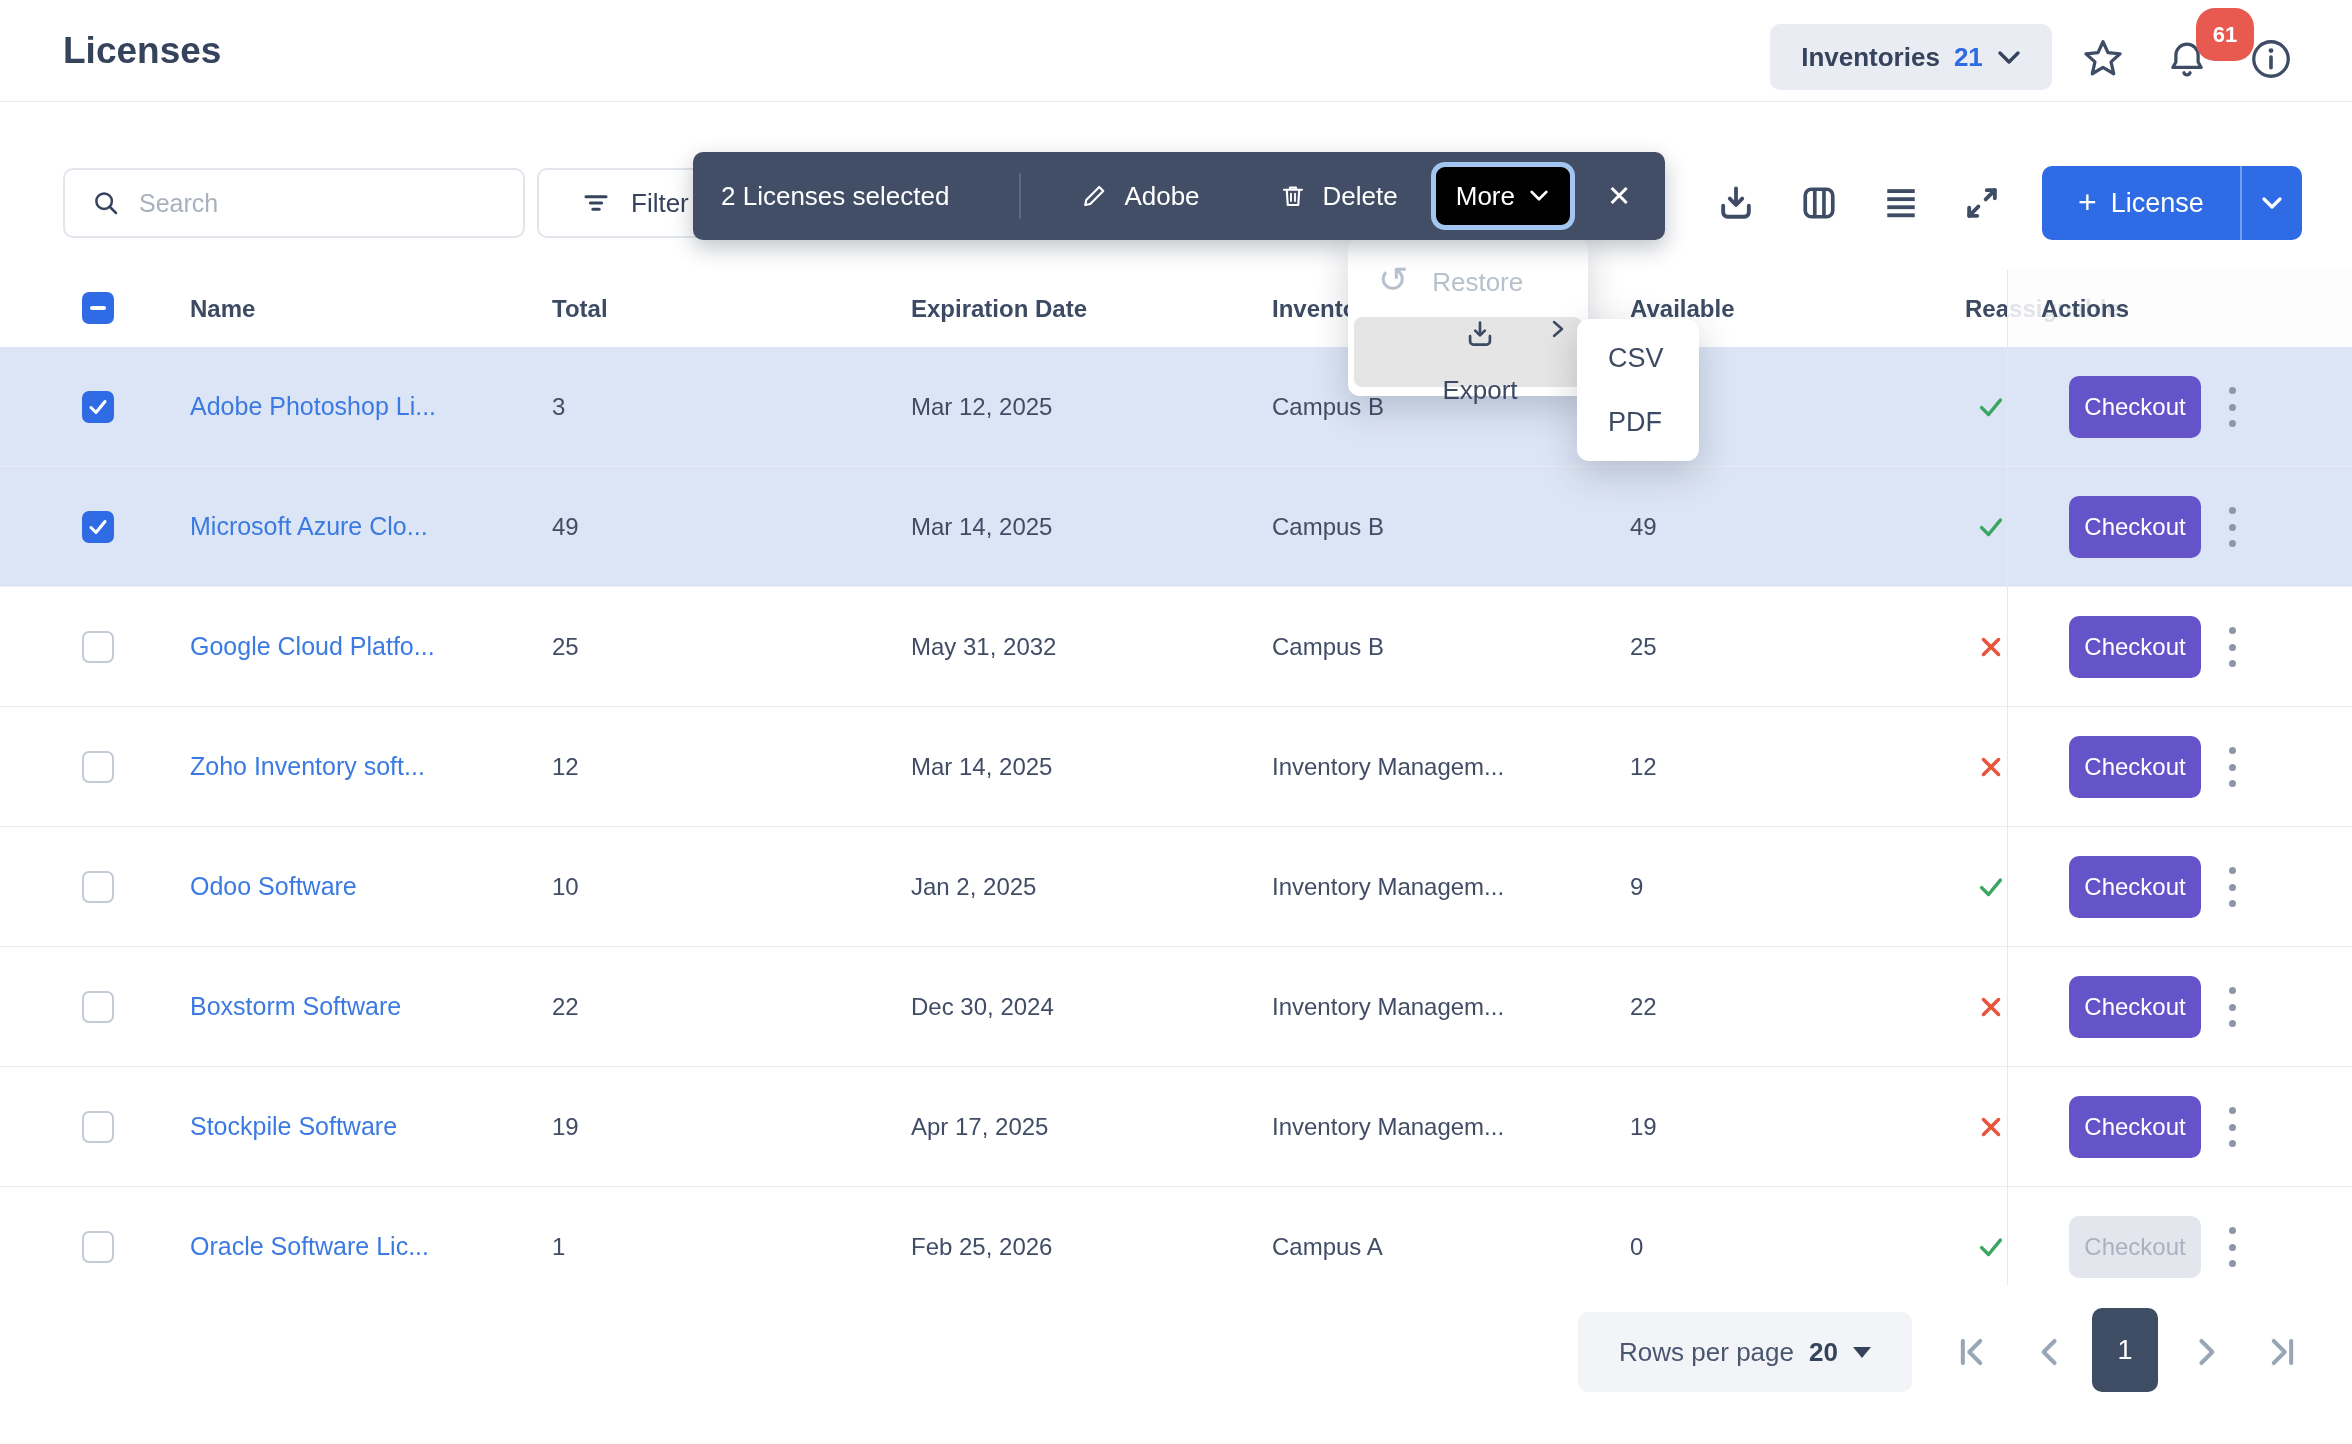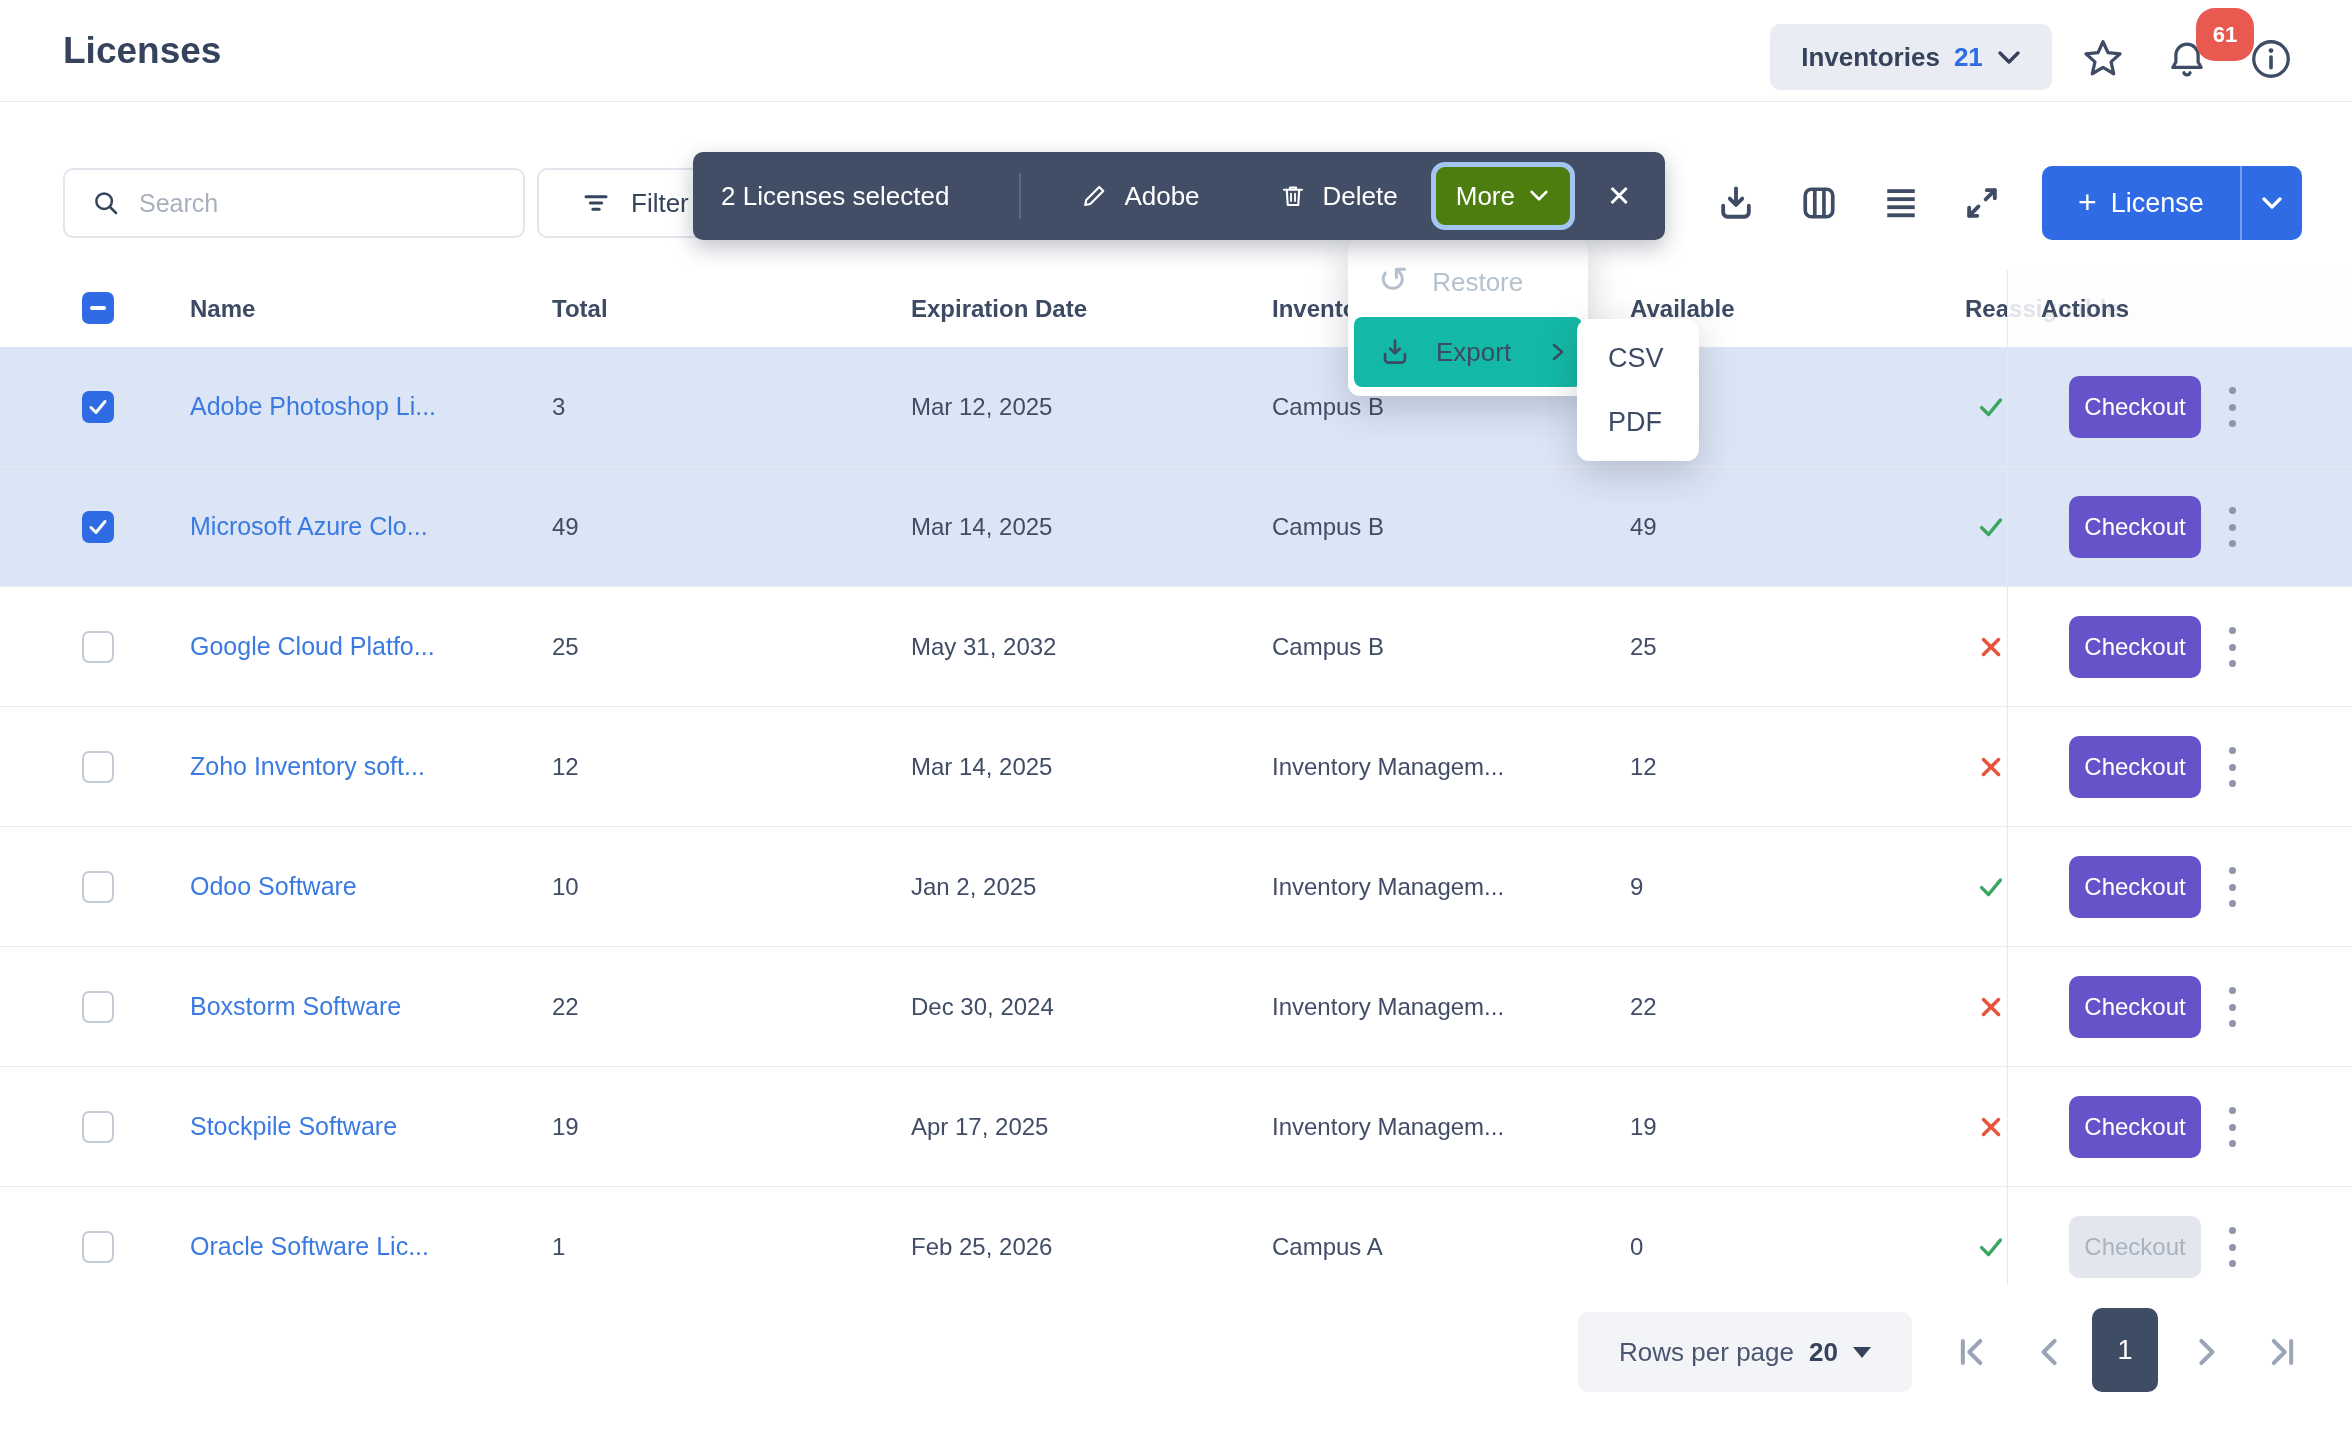--- a/index.html
+++ b/index.html
@@ -39,21 +39,21 @@
 
   
   .sel-toolbar{position:absolute;left:693px;top:152px;width:972px;height:88px;background:#414e66;border-radius:10px;
                box-shadow:0 8px 22px rgba(30,40,60,.28);z-index:60;display:flex;align-items:center;color:#fff;}
   .sel-count{margin-left:28px;font-size:26px;white-space:nowrap;}
   .sel-divider{width:2px;height:46px;background:#5b6880;margin-left:70px;}
   .tool-act{display:flex;align-items:center;gap:15px;font-size:26px;cursor:pointer;white-space:nowrap;}
   .act-edit{margin-left:58px;}
   .act-delete{margin-left:78px;}
   .more-btn{margin-left:33px;height:68px;padding:0 20px;border:5px solid #a3c6f1;border-radius:14px;display:flex;
-            align-items:center;gap:13px;font-size:26px;cursor:pointer;box-sizing:border-box;background:#4d7c0f;}
+            align-items:center;gap:13px;font-size:26px;cursor:pointer;box-sizing:border-box;background:#000000;}
   .close-btn{margin-left:32px;font-size:29px;cursor:pointer;line-height:1;}
 
   
   .thead{position:absolute;left:0;top:270px;width:2352px;height:77px;border-bottom:1px solid #e6e8ec;
          font-size:24px;font-weight:700;color:#3c4a63;background:#fff;}
   .th{position:absolute;top:0;line-height:77px;white-space:nowrap;}
   .h-check{position:absolute;left:82px;top:22px;width:32px;height:32px;border-radius:7px;background:#2e6be4;cursor:pointer;
            display:flex;align-items:center;justify-content:center;}
   .h-check .bar{width:16px;height:4px;background:#fff;border-radius:2px;}
   .h-actions{position:absolute;left:2007px;right:0;top:0;bottom:0;background:rgba(253,253,254,.86);border-left:1px solid #e6e8ec;}
@@ -84,21 +84,21 @@
   .checkout.disabled{background:#e3e7ed;color:#a9b2c0;cursor:default;}
   .kebab{position:absolute;left:215px;top:37px;width:18px;height:46px;display:flex;flex-direction:column;align-items:center;
          justify-content:space-between;cursor:pointer;padding:3px 0;box-sizing:border-box;}
   .kebab i{width:7px;height:7px;border-radius:50%;background:#8d97a8;}
 
   
   .ctx-menu{position:absolute;left:1348px;top:238px;width:240px;background:#fff;border-radius:12px;z-index:50;
             box-shadow:0 12px 36px rgba(35,45,65,.22);padding:9px 6px;box-sizing:border-box;}
   .mi{height:70px;display:flex;align-items:center;gap:24px;padding-left:24px;border-radius:8px;font-size:26px;position:relative;cursor:pointer;}
   .mi.disabled{color:#b7c1cd;cursor:default;}
-  .mi.export{background:#14b8a6;color:#3c4a63;}
+  .mi.export{background:#e5e5e5;color:#3c4a63;flex-direction:column;}
   .mi .sub-arrow{position:absolute;right:16px;}
   .restore-glyph{font-size:36px;line-height:1;margin-top:-4px;}
 
   .submenu{position:absolute;left:1577px;top:319px;width:122px;height:142px;background:#fff;border-radius:12px;z-index:55;
            box-shadow:0 12px 36px rgba(35,45,65,.22);display:flex;flex-direction:column;justify-content:space-between;
            padding:8px 0;box-sizing:border-box;}
   .smi{height:62px;line-height:62px;padding-left:31px;font-size:27px;color:#3c4a63;cursor:pointer;}
 
   
   .rpp{position:absolute;left:1578px;top:1312px;width:334px;height:80px;background:#f2f4f7;border-radius:10px;

